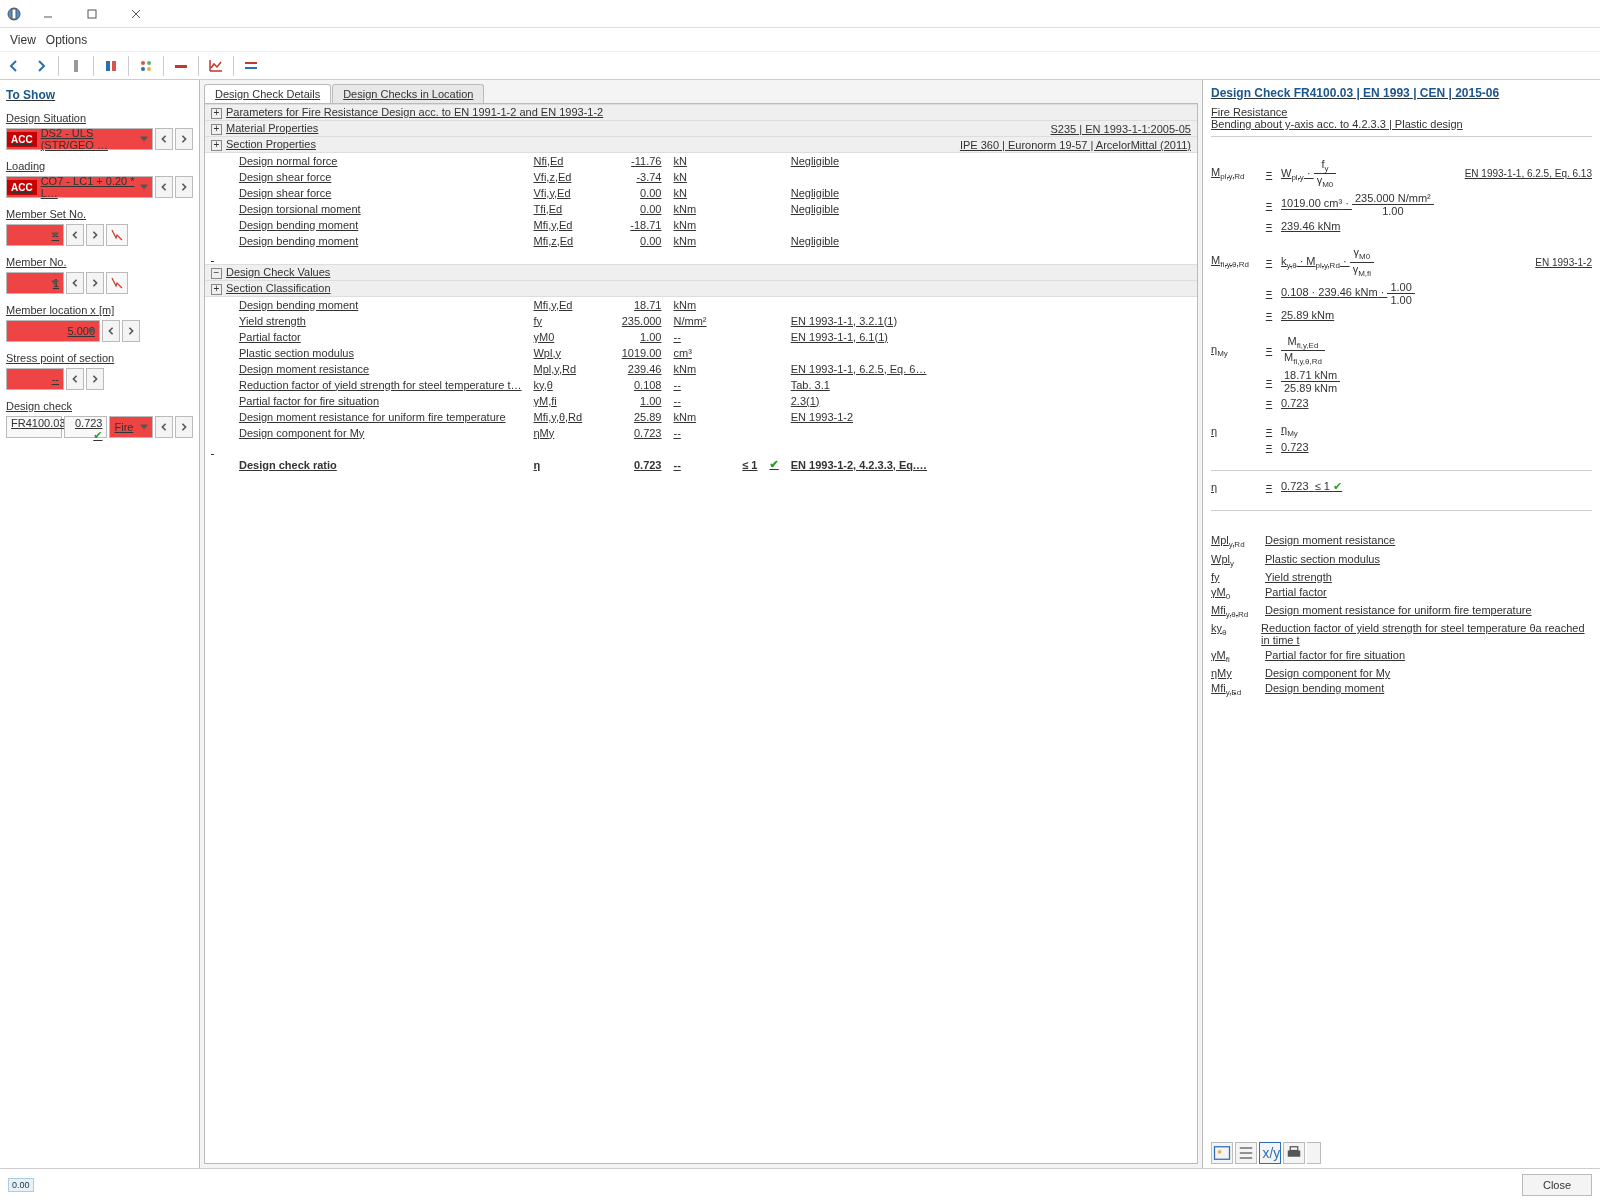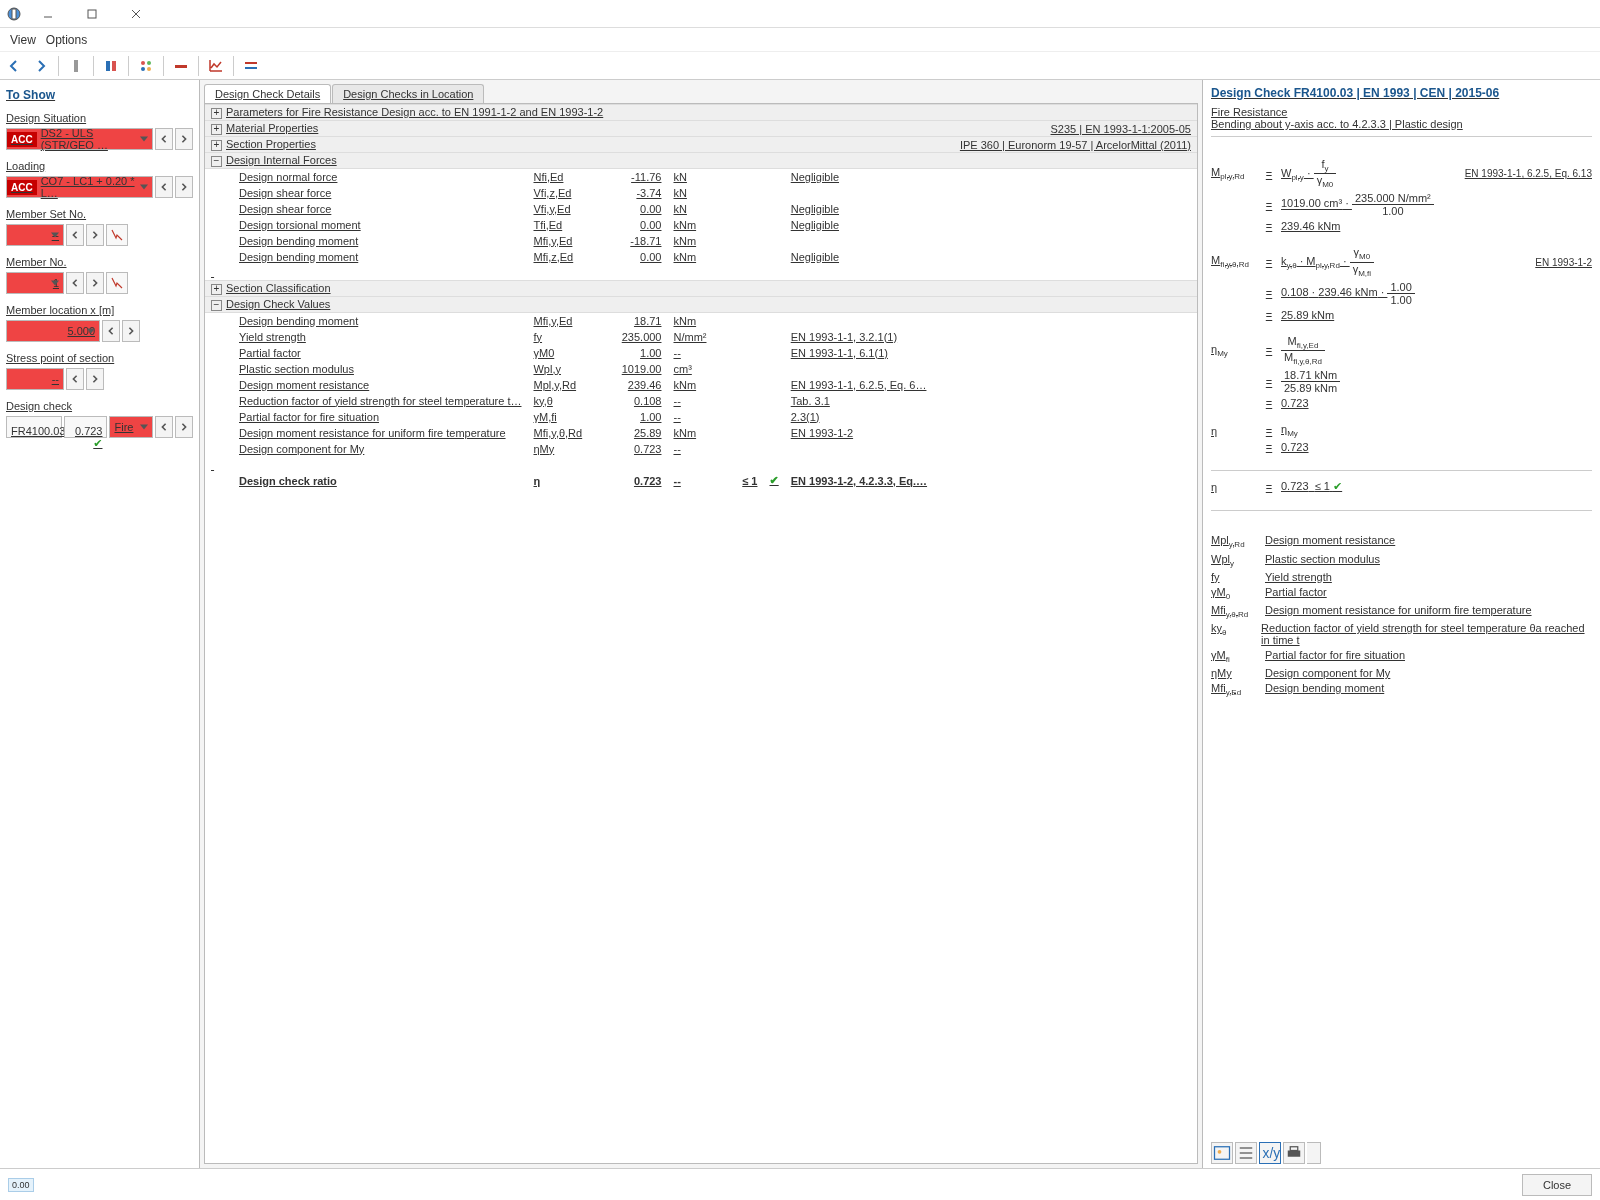--- a/index.html
+++ b/index.html
@@ -33,21 +33,21 @@
 .sidebar h4 { color:#1b568d; font-weight:bold; font-size:12px; margin:4px 0 8px; }
 .sidebar .group-label { font-size:11px; margin: 10px 0 4px; }
 .ctrl-row { display:flex; gap:2px; }
 .acc-badge { background:#c60000; color:#fff; font-weight:bold; font-size:10px; padding:2px 4px; }
 .sel { flex:1; border:1px solid #bbb; height:22px; background:#ef4444; display:flex; align-items:center; padding:0 4px; font-size:10px; position:relative; }
 .sel .caret { position:absolute; right:4px; top:50%; transform:translateY(-50%); border-left:4px solid transparent; border-right:4px solid transparent; border-top:5px solid #555; }
 .spin { width:18px; height:22px; border:1px solid #bbb; background:#f4f4f4; display:flex; align-items:center; justify-content:center; font-size:10px; }
 .spin svg { width:8px; height:8px; stroke:#555; stroke-width:2; fill:none; }
 .pick-btn { width:22px; height:22px; border:1px solid #bbb; background:#f8f8f8; display:flex; align-items:center; justify-content:center; }
 .pick-btn svg { width:14px; height:14px; }
-.small-input { width:56px; height:22px; border:1px solid #bbb; background:#f8f8f8; text-align:right; padding:8px 4px; }
+.small-input { width:56px; height:22px; border:1px solid #bbb; background:#f8f8f8; text-align:right; padding:0 4px; }
 .ok-check { color:#2a9d2a; font-size:11px; }
 
 
 .tabs { display:flex; gap:1px; margin-bottom:0; }
 .tab { background:#e8e8e8; border:1px solid #bbb; border-bottom:none; padding:3px 10px; font-size:11px; border-radius:3px 3px 0 0; }
 .tab.active { background:#fff; }
 .center-content { flex:1; background:#fff; border:1px solid #bbb; overflow:auto; }
 
 
 .tree-table { width:100%; border-collapse:collapse; font-size:11px; }
@@ -336,23 +336,20 @@
               <td colspan="7" style="padding-left: 6px;"><span class="expander">+</span>Parameters for Fire Resistance Design acc. to EN 1991-1-2 and EN 1993-1-2</td>
             </tr>
             <tr class="header-row">
               <td colspan="1" style="padding-left: 6px;"><span class="expander">+</span>Material Properties</td>
               <td colspan="6" style="text-align: right;">S235 | EN 1993-1-1:2005-05</td>
             </tr>
             <tr class="header-row">
               <td colspan="1" style="padding-left: 6px;"><span class="expander">+</span>Section Properties</td>
               <td colspan="6" style="text-align: right;">IPE 360 | Euronorm 19-57 | ArcelorMittal (2011)</td>
             </tr>
-            <tr class="header-row">
-              <td colspan="7" style="padding-left: 6px;"><span class="expander">−</span>Design Internal Forces</td>
-            </tr>
             <tr class="row-top">
               <td class="col-name">Design normal force</td>
               <td class="col-sym">Nfi,Ed</td>
               <td class="col-val">-11.76</td>
               <td class="col-unit">kN</td>
               <td class="col-lim"></td>
               <td class="col-st"></td>
               <td class="col-note">Negligible</td>
             </tr>
             <tr class="row-top">
@@ -397,24 +394,24 @@
               <td class="col-val">0.00</td>
               <td class="col-unit">kNm</td>
               <td class="col-lim"></td>
               <td class="col-st"></td>
               <td class="col-note">Negligible</td>
             </tr>
             <tr>
               <td colspan="7">&nbsp;</td>
             </tr>
             <tr class="header-row">
+              <td colspan="7" style="padding-left: 6px;"><span class="expander">−</span>Design Check Values</td>
+            </tr>
+            <tr class="header-row">
               <td colspan="7" style="padding-left: 6px;"><span class="expander">+</span>Section Classification</td>
-            </tr>
-            <tr class="header-row">
-              <td colspan="7" style="padding-left: 6px;"><span class="expander">−</span>Design Check Values</td>
             </tr>
             <tr class="row-top">
               <td class="col-name">Design bending moment</td>
               <td class="col-sym">Mfi,y,Ed</td>
               <td class="col-val">18.71</td>
               <td class="col-unit">kNm</td>
               <td class="col-lim"></td>
               <td class="col-st"></td>
               <td class="col-note"></td>
             </tr>

